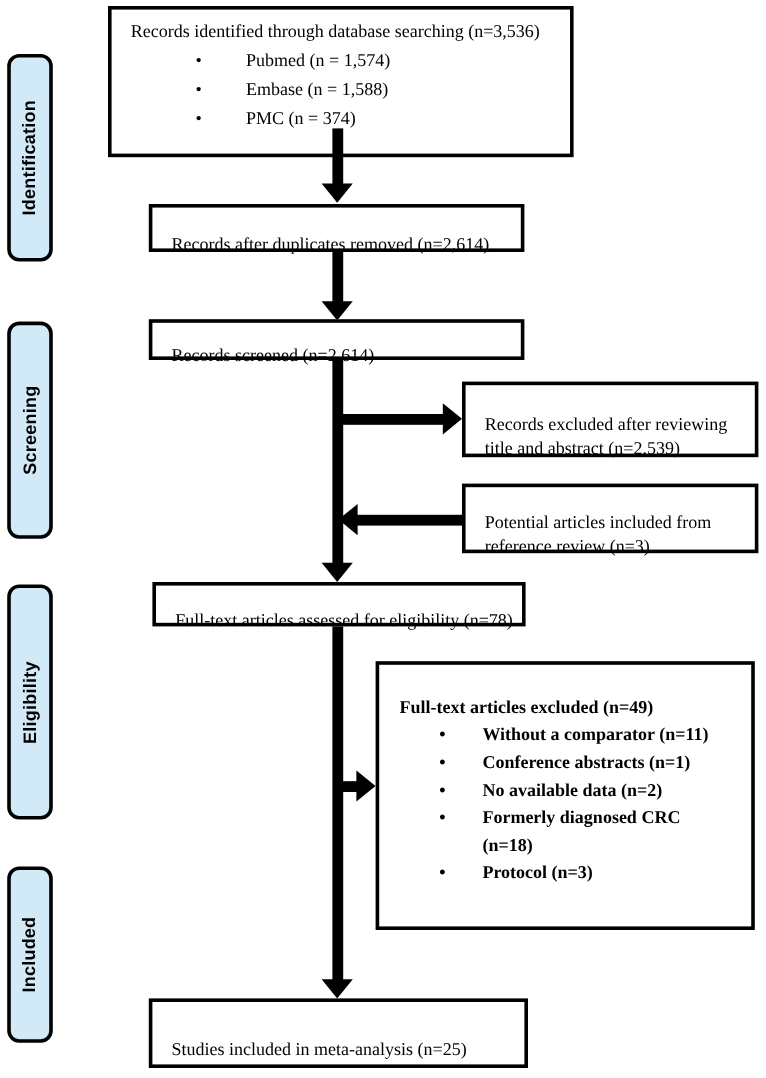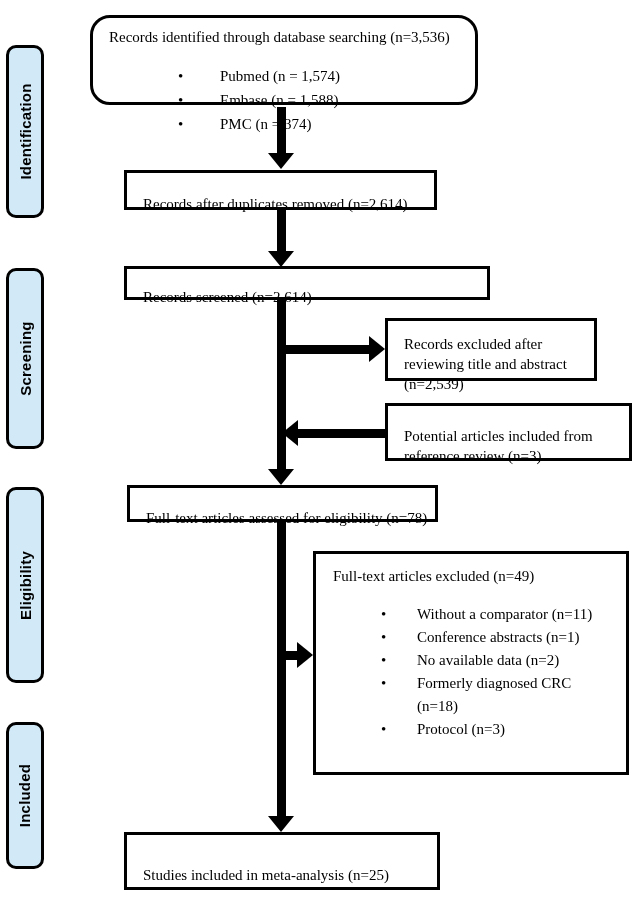--- a/index.html
+++ b/index.html
@@ -51,38 +51,38 @@
   .fbox .txt {
     padding-left: 16px;
     padding-right: 6px;
     margin-top: 28px;
   }
   .fbox .title {
     padding-left: 16px;
     padding-right: 6px;
   }
   .fbox ul {
-    margin: 15px;
+    margin: 0;
     padding: 0;
     list-style: none;
   }
   .fbox li {
     position: relative;
   }
   .fbox li::before {
     content: "\2022";
     position: absolute;
     font-size: 15px;
   }
   
   .box-identified { padding-top: 7px; line-height: 24px; }
   .box-identified li { padding-left: 112px; }
   .box-identified li::before { left: 70px; }
   
-  .box-ft-excluded { padding-top: 11px; line-height: 23px; }
+  .box-ft-excluded { padding-top: 25px; line-height: 23px; font-weight: bold; }
   .box-ft-excluded .title { padding-left: 17px; }
   .box-ft-excluded li { padding-left: 86px; max-width: 295px; box-sizing: border-box; }
   .box-ft-excluded li::before { left: 50px; }
   .box-ft-excluded li.narrow { max-width: 270px; }
   
   .shaft-v {
     position: absolute;
     width: 9px;
     background: #000000;
   }
@@ -124,21 +124,21 @@
   <div class="stage" style="left:6px; top:268px; width:38px; height:181px;">
     <span>Screening</span>
   </div>
   <div class="stage" style="left:6px; top:487px; width:38px; height:196px;">
     <span>Eligibility</span>
   </div>
   <div class="stage" style="left:6px; top:722px; width:38px; height:147px;">
     <span>Included</span>
   </div>
 
-  <div class="fbox box-identified" style="left:90px; top:15px; width:388px; height:90px;border-radius:20px;">
+  <div class="fbox box-identified" style="left:90px; top:5px; width:388px; height:126px;">
     <div class="title">Records identified through database searching (n=3,536)</div>
     <ul>
       <li>Pubmed (n = 1,574)</li>
       <li>Embase (n = 1,588)</li>
       <li>PMC (n = 374)</li>
     </ul>
   </div>
 
   <div>
     <div class="shaft-v" style="left:277px; top:107px; height:47px;"></div>
@@ -147,35 +147,35 @@
 
   <div class="fbox center-v" style="left:124px; top:170px; width:313px; height:40px;">
     <div class="txt">Records after duplicates removed (n=2,614)</div>
   </div>
 
   <div>
     <div class="shaft-v" style="left:277px; top:210px; height:42px;"></div>
     <div class="head-down" style="left:268px; top:251px;"></div>
   </div>
 
-  <div class="fbox center-v" style="left:124px; top:266px; width:366px; height:34px;text-align:center;">
+  <div class="fbox center-v" style="left:124px; top:266px; width:313px; height:34px;text-align:center;">
     <div class="txt">Records screened (n=2,614)</div>
   </div>
 
   <div>
     <div class="shaft-v" style="left:277px; top:300px; height:170px;"></div>
     <div class="head-down" style="left:268px; top:469px;"></div>
   </div>
 
   <div>
     <div class="shaft-h" style="left:281px; top:345px; width:89px;"></div>
     <div class="head-right" style="left:369px; top:336px;"></div>
   </div>
 
-  <div class="fbox center-v" style="left:385px; top:318px; width:212px; height:63px;">
+  <div class="fbox center-v" style="left:385px; top:318px; width:247px; height:63px;">
     <div class="txt">Records excluded after reviewing title and abstract (n=2,539)</div>
   </div>
 
   <div>
     <div class="shaft-h" style="left:297px; top:429px; width:89px;"></div>
     <div class="head-left" style="left:282px; top:420px;"></div>
   </div>
 
   <div class="fbox center-v" style="left:385px; top:403px; width:247px; height:58px;">
     <div class="txt">Potential articles included from reference review (n=3)</div>

